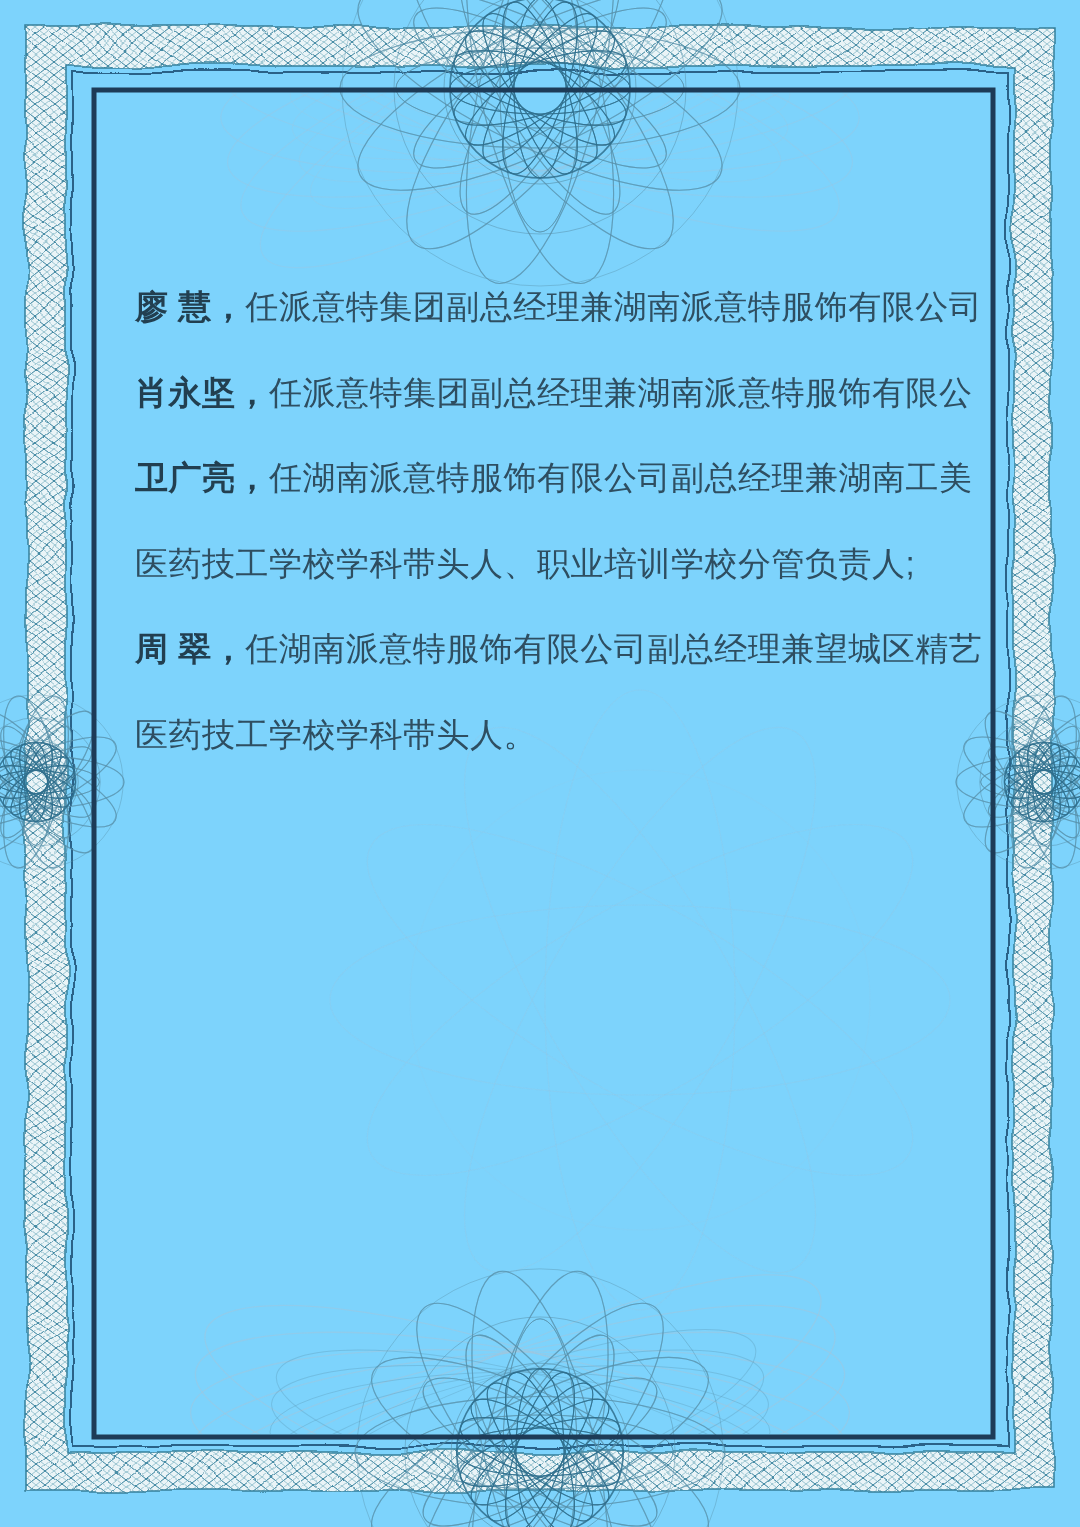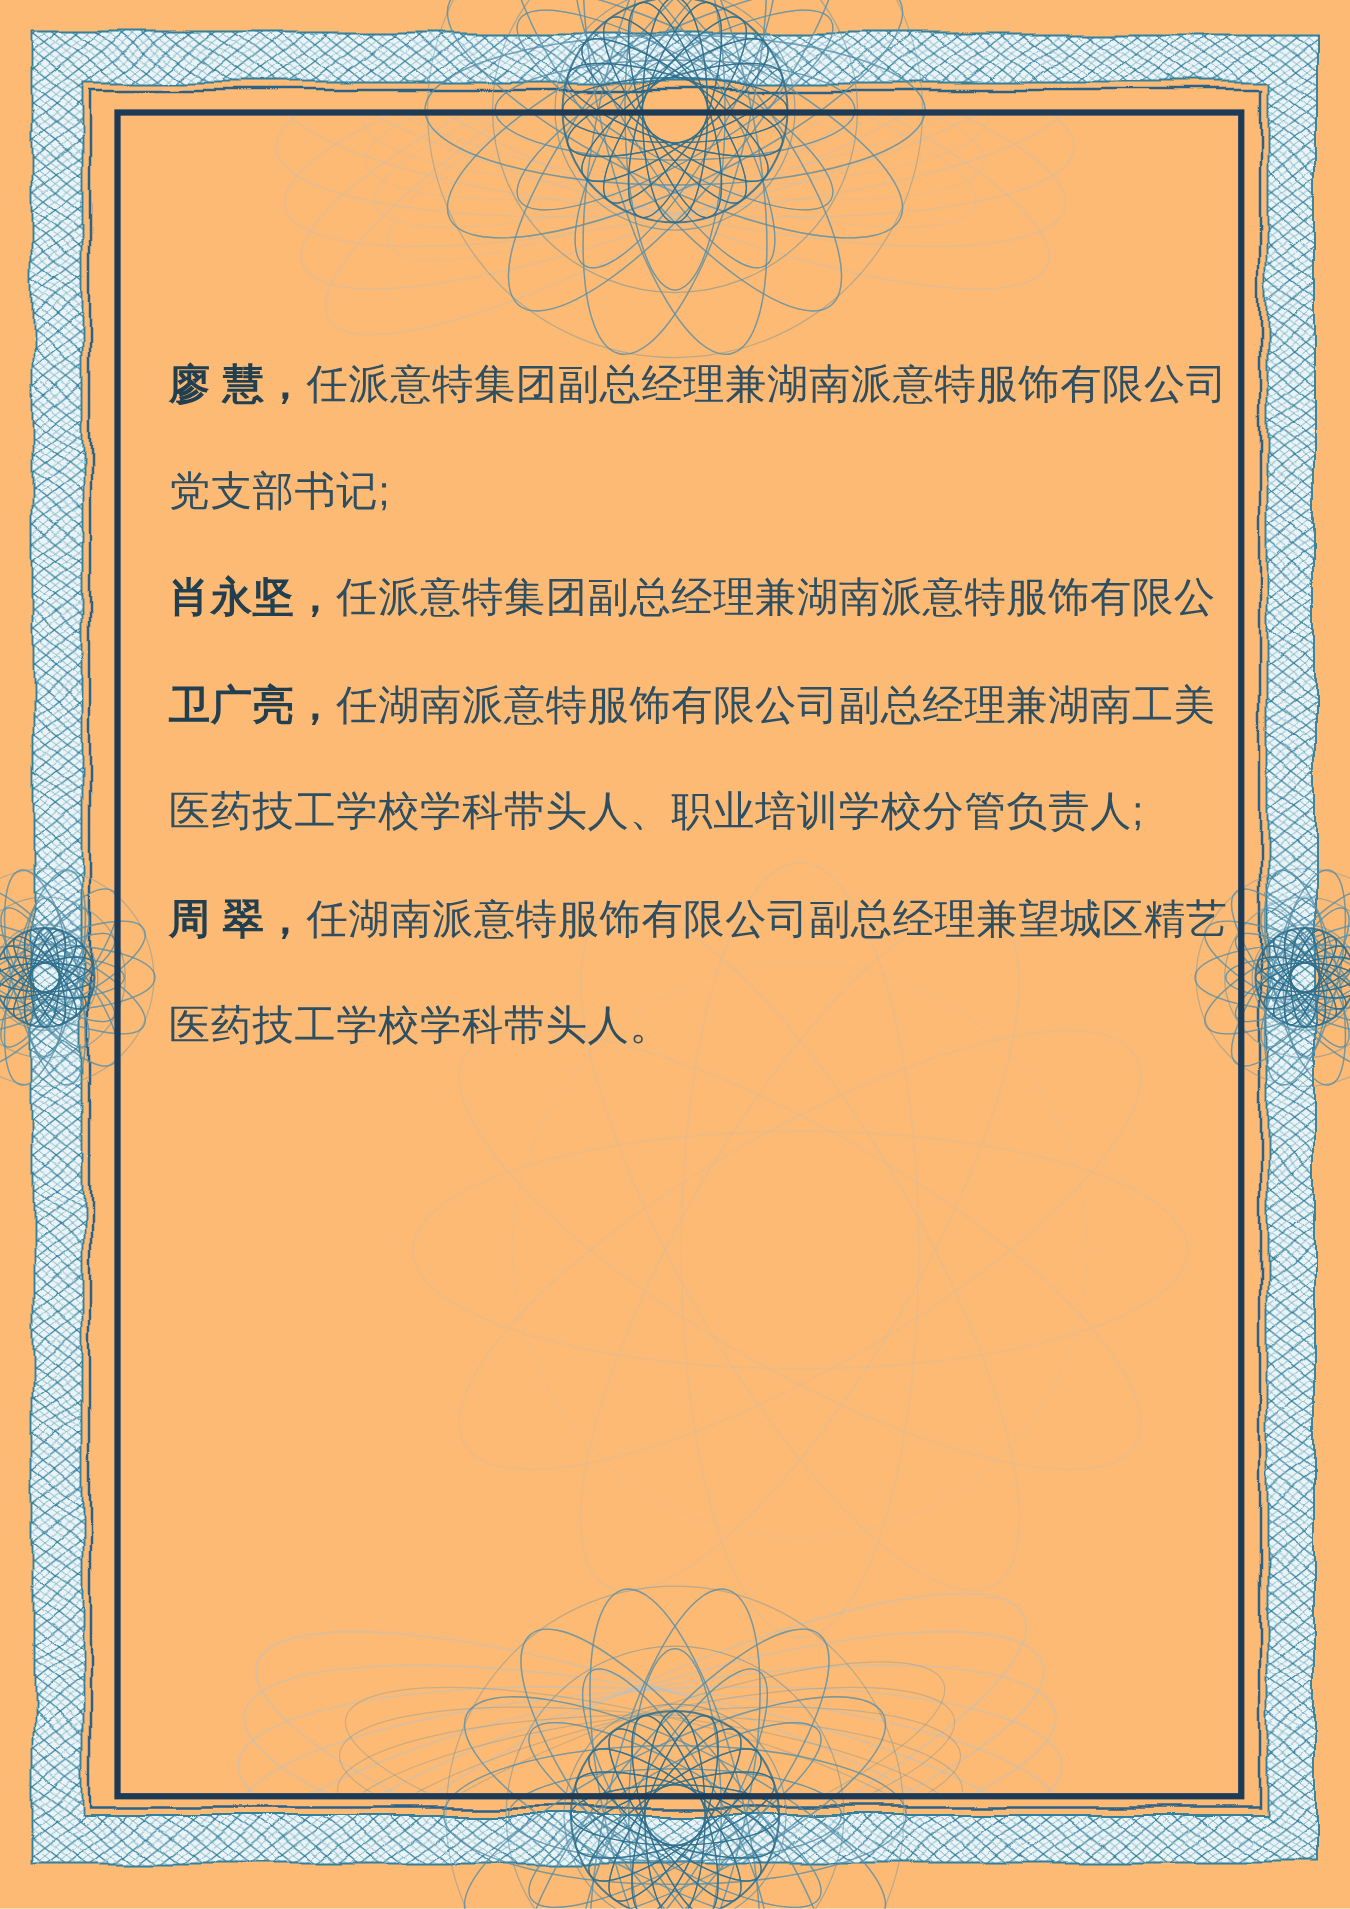--- a/index.html
+++ b/index.html
@@ -1,17 +1,17 @@
 <!DOCTYPE html>
 <html style="--text: #2e4e61; --name: #223f50; --frame: #1d3b57; --band-stroke: #34809c; --band-stroke2: #79b0c2; --band-fill: #eaf4f7; --wave-line: #2c6288; --rosette: #5790a9; --rosette-dark: #2f6f8d; --watermark: #a9c3d6;"><head>
 <meta charset="utf-8">
 <style>
   html,body{margin:0;padding:0;background:#fff;}
   .page{
-    position:relative;width:1080px;height:1527px;background:#fdba74;overflow:hidden;
+    position:relative;width:1080px;height:1527px;background:#7dd3fc;overflow:hidden;
     font-family:"Liberation Sans","DejaVu Sans",sans-serif;
   }
   svg{position:absolute;left:0;top:0;}
   .band{fill:url(#lattice);stroke:var(--band-stroke);stroke-width:1.5;}
   .lat1{stroke:var(--band-stroke);stroke-width:1;fill:none;}
   .lat2{stroke:var(--band-stroke2);stroke-width:.7;fill:none;}
   .thinline{fill:none;stroke:var(--wave-line);stroke-width:2;}
   .frame{fill:none;stroke:var(--frame);stroke-width:5;}
   .content{
     position:absolute;left:135px;top:264px;width:840px;z-index:3;
@@ -301,21 +301,20 @@
       </g>
 
     <rect class="frame" x="94" y="90" width="899" height="1347"></rect>
   </svg>
 
   <div class="content">
       <div>
         <p class="line"><span class="pname">廖 慧，</span>任派意特集团副总经理兼湖南派意特服饰有限公司</p>
       </div>
       <div>
-        <p class="line">党支部书记;</p>
       </div>
       <div>
       </div>
       <div>
         <p class="line"><span class="pname">肖永坚，</span>任派意特集团副总经理兼湖南派意特服饰有限公</p>
       </div>
       <div>
         <p class="line"><span class="pname">卫广亮，</span>任湖南派意特服饰有限公司副总经理兼湖南工美</p>
         <p class="line">医药技工学校学科带头人、职业培训学校分管负责人;</p>
       </div>

